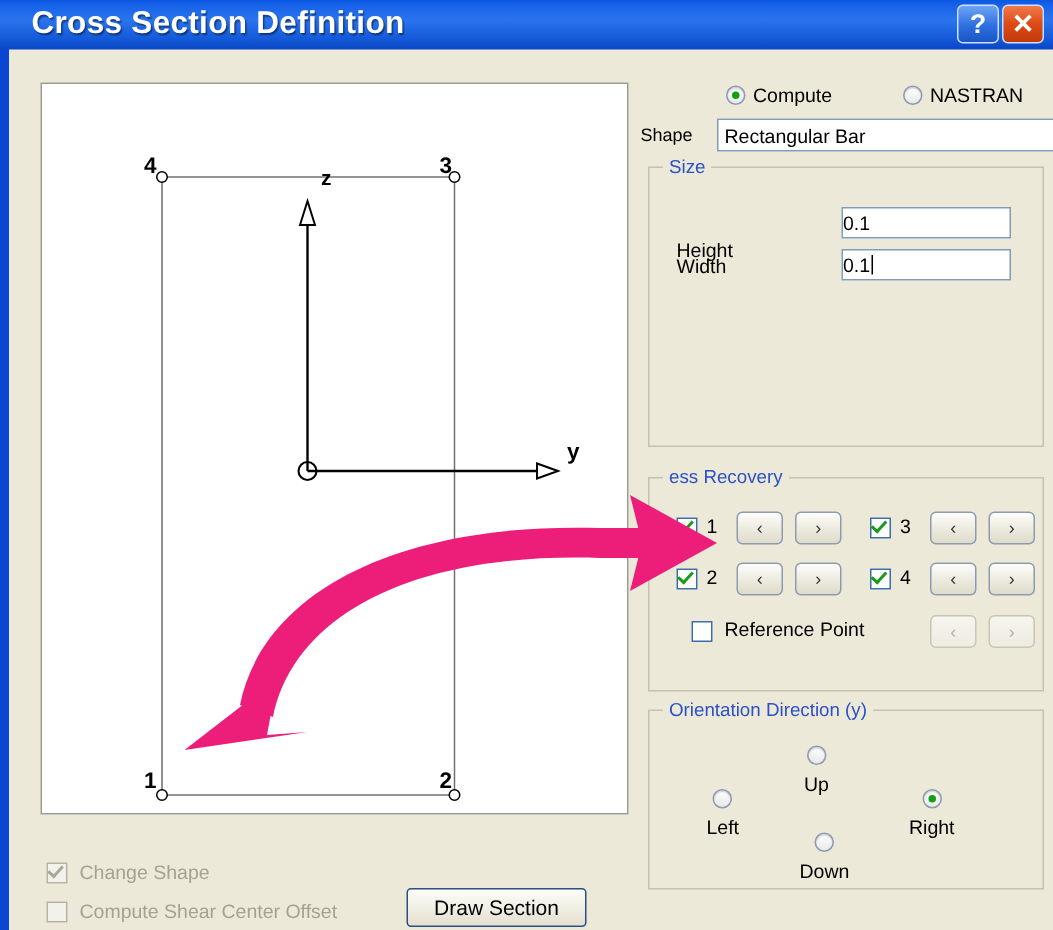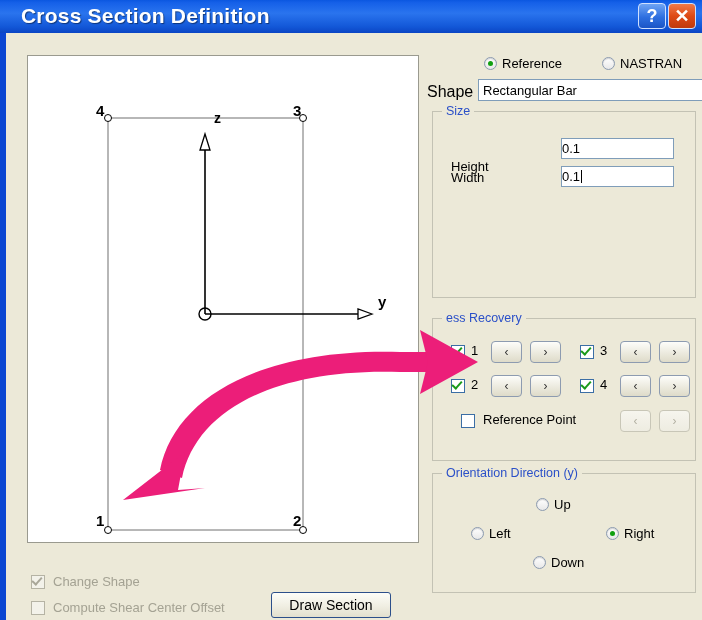--- a/index.html
+++ b/index.html
@@ -36,21 +36,21 @@
 
   .radio-row{position:absolute;left:58px;top:23px;width:218px;height:20px;}
   .radio{position:absolute;display:flex;align-items:center;gap:5px;font-size:13px;color:#000;}
   .rdot{width:13px;height:13px;border-radius:50%;box-sizing:border-box;
         background:linear-gradient(to bottom,#ffffff,#e8e8e8);
         border:1px solid #8c9bb0;display:flex;align-items:center;justify-content:center;
         box-shadow:inset 0 1px 1px rgba(0,0,0,.18);}
   .rdot.on::after{content:"";width:5px;height:5px;border-radius:50%;background:#11a011;}
 
   .shape-row{position:absolute;left:0px;top:46px;width:276px;height:24px;}
-  .shape-label{position:absolute;left:1px;top:4px;font-size:16px;color:#000;}
+  .shape-label{position:absolute;left:1px;top:4px;font-size:12px;color:#000;}
   .combo{position:absolute;left:52px;top:0;width:253px;height:22px;
          background:#fff;border:1px solid #7f9db9;box-sizing:border-box;
          display:flex;align-items:center;}
   .combo-text{font-size:13px;color:#000;padding-left:4px;}
   .combo-btn{position:absolute;right:1px;top:1px;width:18px;height:18px;
              background:linear-gradient(to bottom,#f6fbff,#cfe0f4 60%,#b6cfe9);
              border:1px solid #a9c0d8;box-sizing:border-box;
              display:flex;align-items:center;justify-content:center;}
   .caret{width:0;height:0;border-left:4px solid transparent;border-right:4px solid transparent;
          border-top:5px solid #14407a;}
@@ -75,21 +75,21 @@
   .abtn{position:absolute;width:31px;height:22px;border-radius:4px;
         background:linear-gradient(to bottom,#fdfdfa,#eceade 55%,#dedbc9);
         border:1px solid #8d9bb0;box-sizing:border-box;
         display:flex;align-items:center;justify-content:center;
         font-size:12px;color:#333;}
   .abtn.dis{color:#b3b1a3;border-color:#c8c6b7;
         background:linear-gradient(to bottom,#f6f5ee,#eeece1);}
   .refpt{position:absolute;font-size:13px;color:#000;}
 
   .g-orient{left:6px;top:440px;width:264px;height:120px;}
-  .o-opt{position:absolute;display:flex;align-items:center;gap:5px;font-size:13px;color:#000;}
+  .o-opt{position:absolute;display:flex;align-items:center;gap:5px;font-size:13px;color:#000;flex-direction:column;}
 
   
   .bl{position:absolute;left:21px;top:0;}
   .chk-d{position:absolute;width:14px;height:14px;background:#f3f2ea;
          border:1px solid #b5b3a4;box-sizing:border-box;}
   .chk-d.on::after{content:"";position:absolute;left:2px;top:-1px;width:4px;height:8px;
          border:solid #a9a799;border-width:0 2.5px 2.5px 0;transform:rotate(42deg);}
   .lbl-d{position:absolute;font-size:13px;color:#a4a293;white-space:nowrap;}
   .draw-btn{position:absolute;left:265px;top:559px;width:120px;height:26px;
             background:linear-gradient(to bottom,#fdfdf8,#f0eee2 55%,#e2dfce);
@@ -137,21 +137,21 @@
       <div style="position:absolute;left:265px;top:456px;font-size:15px;font-weight:bold;color:#000;">2</div>
       <div style="position:absolute;left:186px;top:54px;font-size:14px;font-weight:bold;color:#000;">z</div>
       <div style="position:absolute;left:350px;top:237px;font-size:15px;font-weight:bold;color:#000;">y</div>
     </div>
 
     <div class="panel">
 
       <div class="radio-row">
         <div class="radio" style="left:0px;top:0px;">
           <span class="rdot on"></span>
-          <span>Reference</span>
+          <span>Compute</span>
         </div>
         <div class="radio" style="left:118px;top:0px;">
           <span class="rdot"></span>
           <span>NASTRAN</span>
         </div>
       </div>
 
       <div class="shape-row">
         <div class="shape-label">Shape</div>
         <div class="combo">

